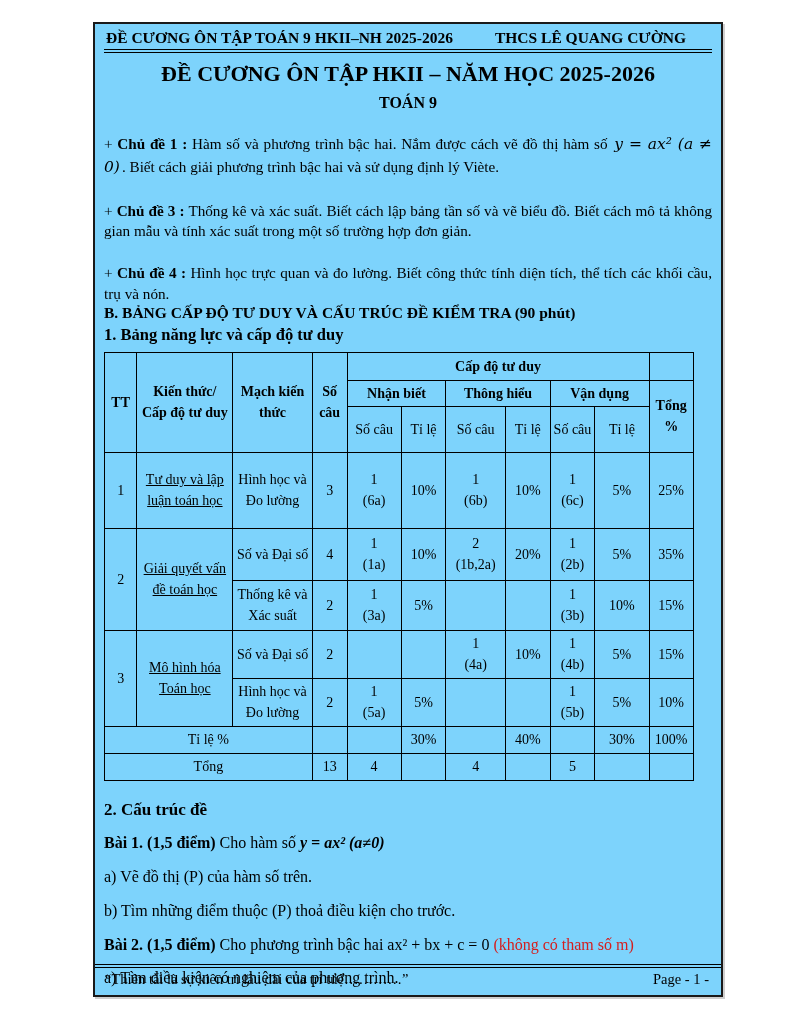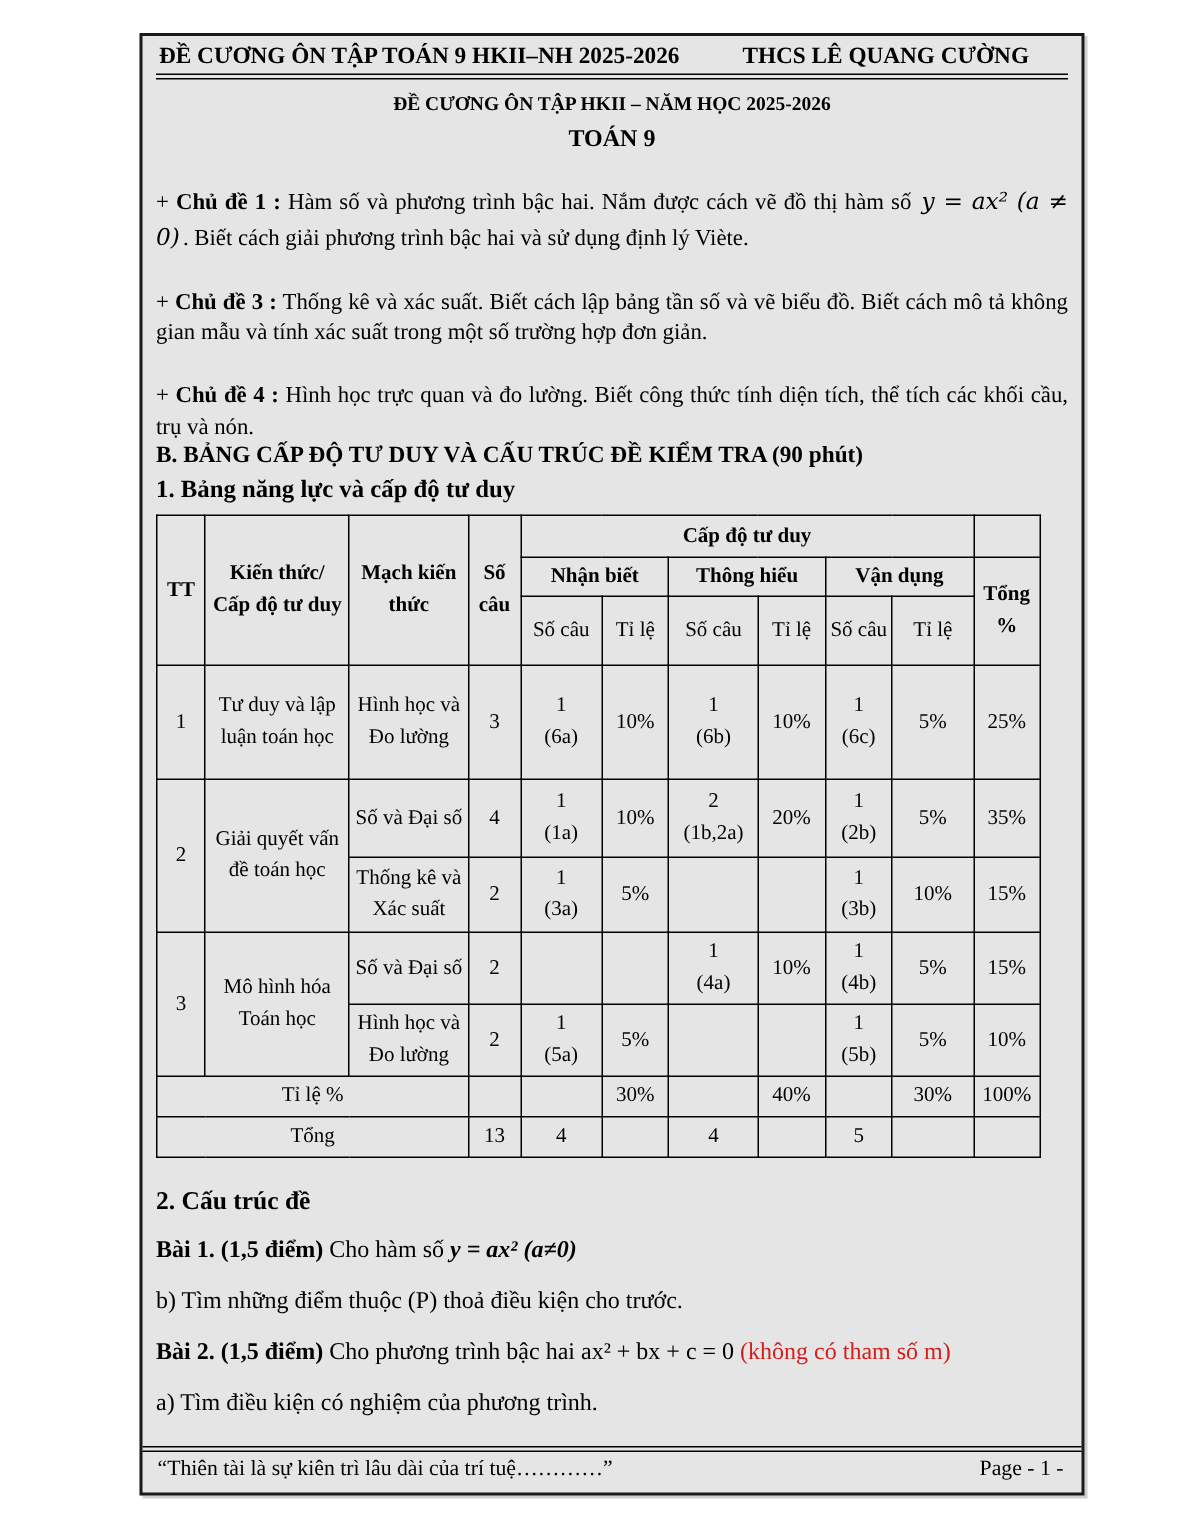--- a/index.html
+++ b/index.html
@@ -1,27 +1,27 @@
 <!DOCTYPE html>
 <html><head>
 <meta charset="utf-8">
 <style>
   * { margin: 0; padding: 0; box-sizing: border-box; }
   html, body { width: 792px; height: 1024px; background: #ffffff; font-family: "Liberation Serif", "DejaVu Serif", serif; color: #000; }
   .page {
     position: absolute; left: 93px; top: 22px; width: 630px; height: 975px;
-    border: 2px solid #1a1a1a; background: #e5e5e5; padding: 0 9px;
+    border: 2px solid #1a1a1a; background: #7dd3fc; padding: 0 9px;
     box-shadow: 2px 2px 0 #cfcfcf;
   }
   .hdr {
     display: flex; justify-content: space-between; align-items: flex-end;
     font-weight: bold; font-size: 15.5px; padding: 5px 26px 2px 2px;
     border-bottom: 4px double #000;
   }
-  .title1 { text-align: center; font-weight: bold; font-size: 13px; margin-top: 8px; }
+  .title1 { text-align: center; font-weight: bold; font-size: 22px; margin-top: 8px; }
   .title2 { text-align: center; font-weight: bold; font-size: 16px; margin-top: 7px; }
   .a-head { font-weight: bold; font-size: 16.5px; margin-top: 11px; letter-spacing: 0.2px; }
   .topics { margin-top: 6px; }
   .topic { font-size: 15.2px; line-height: 1.36; text-align: justify; margin-top: 21px; }
   .topic b { font-weight: bold; }
   .topic .math { font-style: italic; font-family: "DejaVu Serif", serif; font-size: 15.5px; padding: 0 2px; }
   .topic.first { line-height: 1.5; }
   .b-head { font-weight: bold; font-size: 15.5px; margin-top: 0; }
   .b-sub { font-weight: bold; font-size: 16.5px; margin-top: 3px; }
   table.bloom { border-collapse: collapse; width: 97%; margin-top: 7px; font-size: 14px; table-layout: fixed; }
@@ -29,21 +29,21 @@
     border: 1px solid #000; text-align: center; vertical-align: middle;
     padding: 2px 3px; white-space: pre-line; line-height: 1.45; font-weight: normal;
   }
   table.bloom th { font-weight: bold; line-height: 1.45; }
   table.bloom th.subh { font-weight: normal; }
   tr.h1 { height: 28px; } tr.h2 { height: 26px; } tr.h3 { height: 46px; }
   tr.r1 { height: 76px; } tr.r2 { height: 52px; } tr.r3 { height: 50px; }
   tr.r4 { height: 48px; } tr.r5 { height: 48px; }
   tr.rf { height: 27px; }
   td.tt { font-weight: bold; }
-  td.comp { font-weight: bold; text-align: left; padding-left: 7px; line-height: 1.6; }
+  td.comp { font-weight: bold; text-align: left; padding-left: 7px; line-height: 1.6; text-decoration: underline; }
   td.strand { text-align: left; padding-left: 6px; line-height: 1.6; }
   td.total { font-weight: bold; }
   td.flabel { font-weight: bold; }
   td.fnum { font-weight: bold; margin-left: 48px; }
   .s2-head { font-weight: bold; font-size: 17px; margin-top: 19px; }
   .bai { font-size: 16px; margin-top: 13px; line-height: 1.3; }
   .bai b { font-weight: bold; }
   .bai .formula { font-weight: bold; font-style: italic; }
   .bai .red { color: #d41e1e; }
   .pfoot {
@@ -209,20 +209,21 @@
         <td class="fnum">5</td>
         <td class="fnum"></td>
         <td class="fnum"></td>
       </tr>
     </tbody>
   </table>
 
   <div class="s2-head">2. Cấu trúc đề</div>
 
   <p class="bai"><b>Bài 1. (1,5 điểm)</b><span> Cho hàm số </span><span class="formula">y = ax² (a≠0)</span></p>
+  <p class="bai">a) Vẽ đồ thị (P) của hàm số trên.</p>
   <p class="bai">b) Tìm những điểm thuộc (P) thoả điều kiện cho trước.</p>
   <p class="bai"><b>Bài 2. (1,5 điểm)</b><span> Cho phương trình bậc hai ax² + bx + c = 0 </span><span class="red">(không có tham số m)</span></p>
   <p class="bai">a) Tìm điều kiện có nghiệm của phương trình.</p>
 
   <div class="pfoot">
     <span>“Thiên tài là sự kiên trì lâu dài của trí tuệ…………”</span>
     <span>Page - 1 -</span>
   </div>
 
 </div>

